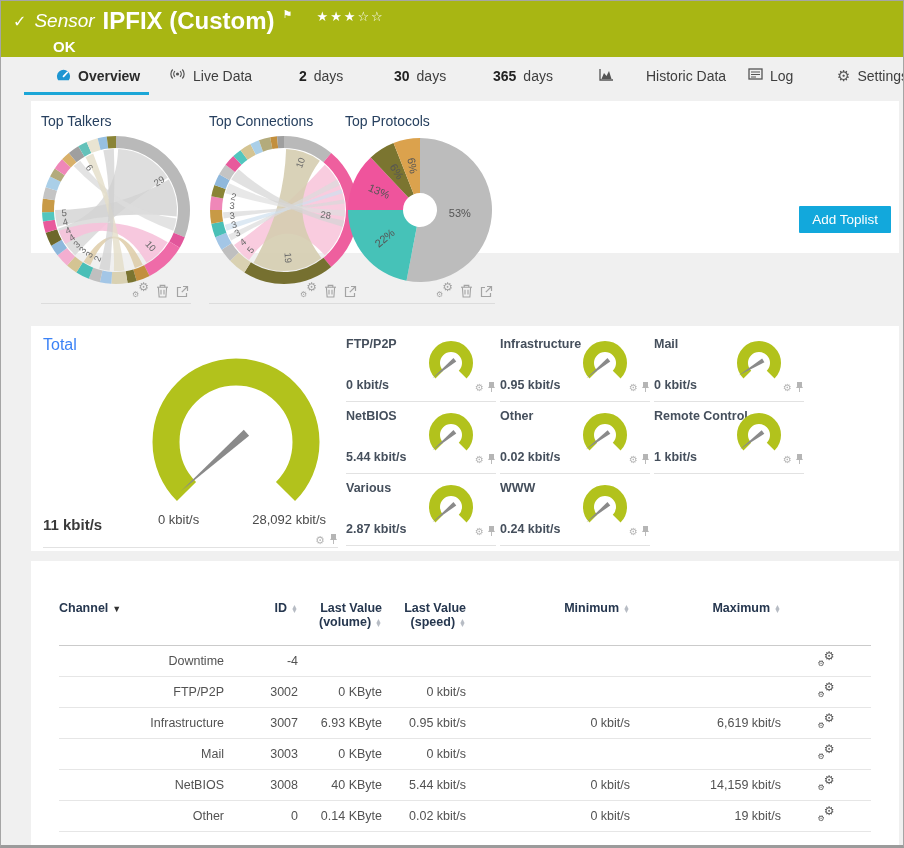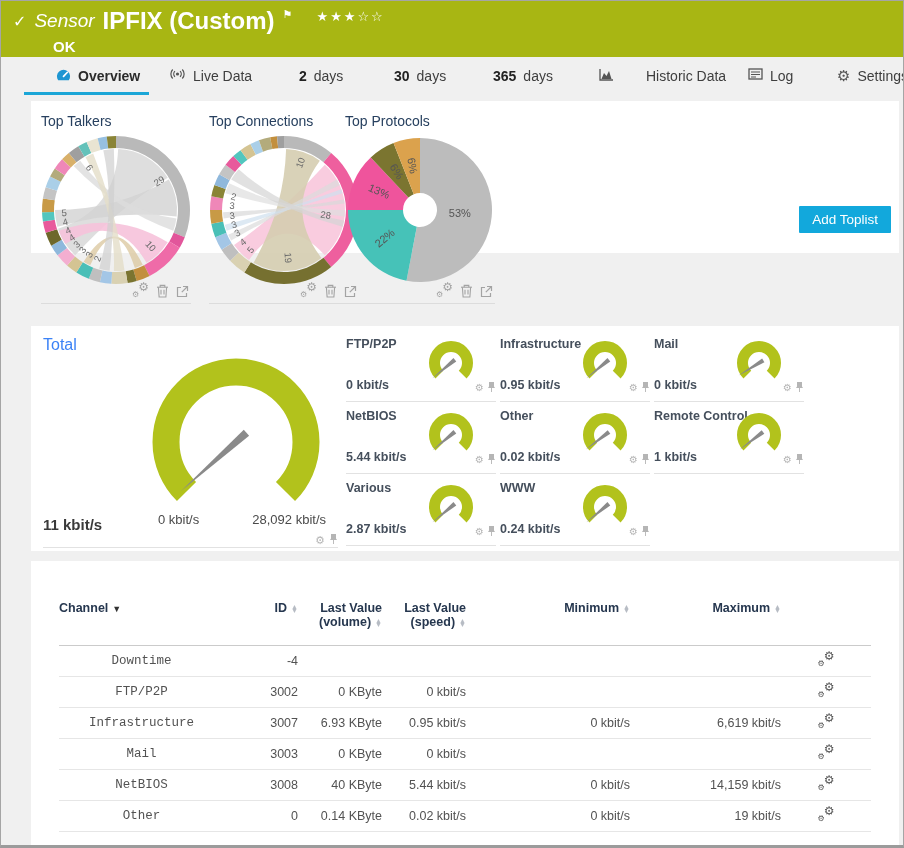--- a/index.html
+++ b/index.html
@@ -54,21 +54,21 @@
   .gsvg{position:absolute;right:18px;top:7px;}
   .gicons{position:absolute;right:0;bottom:4px;display:flex;gap:3px;align-items:center;color:#b5b5b5;}
   .gicons .gearglyph{font-size:10px;color:#b5b5b5;}
   .total-icons .gearglyph{font-size:11px;color:#b5b5b5;}
   
   table{border-collapse:collapse;table-layout:fixed;width:812px;}
   thead th{color:#26374f;font-size:12.5px;font-weight:700;text-align:right;vertical-align:top;
     padding:0 0 16px 0;border-bottom:1px solid #cbcbcb;cursor:pointer;}
   thead th.ch{text-align:left;}
   tbody td{font-size:12.5px;color:#525252;text-align:right;height:30px;border-bottom:1px solid #e6e6e6;padding:0;}
-  tbody td.ch{text-align:center;font-family:Liberation Mono, monospace;}
+  tbody td.ch{text-align:right;}
   tbody td.gc{text-align:center;}
   .sort{display:inline-flex;flex-direction:column;margin-left:4px;vertical-align:middle;color:#b7bcc4;line-height:0.55;font-size:7px;}
   .sortd{font-size:9px;color:#333;margin-left:4px;}
 </style>
 </head>
 <body>
 
 <div id="frame">
 
   <div class="topbar">

